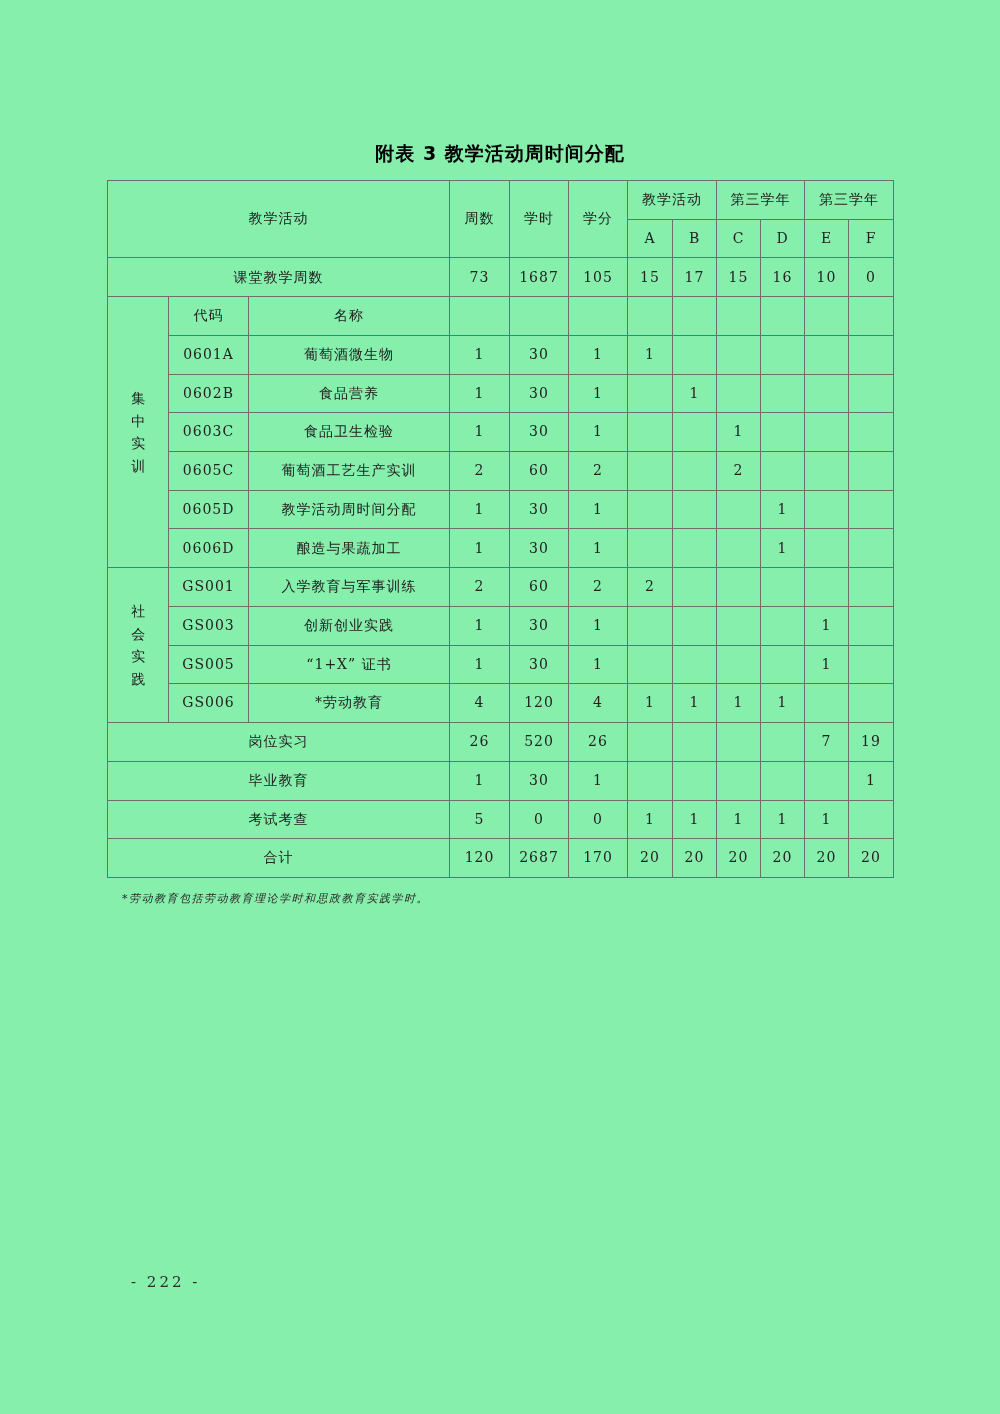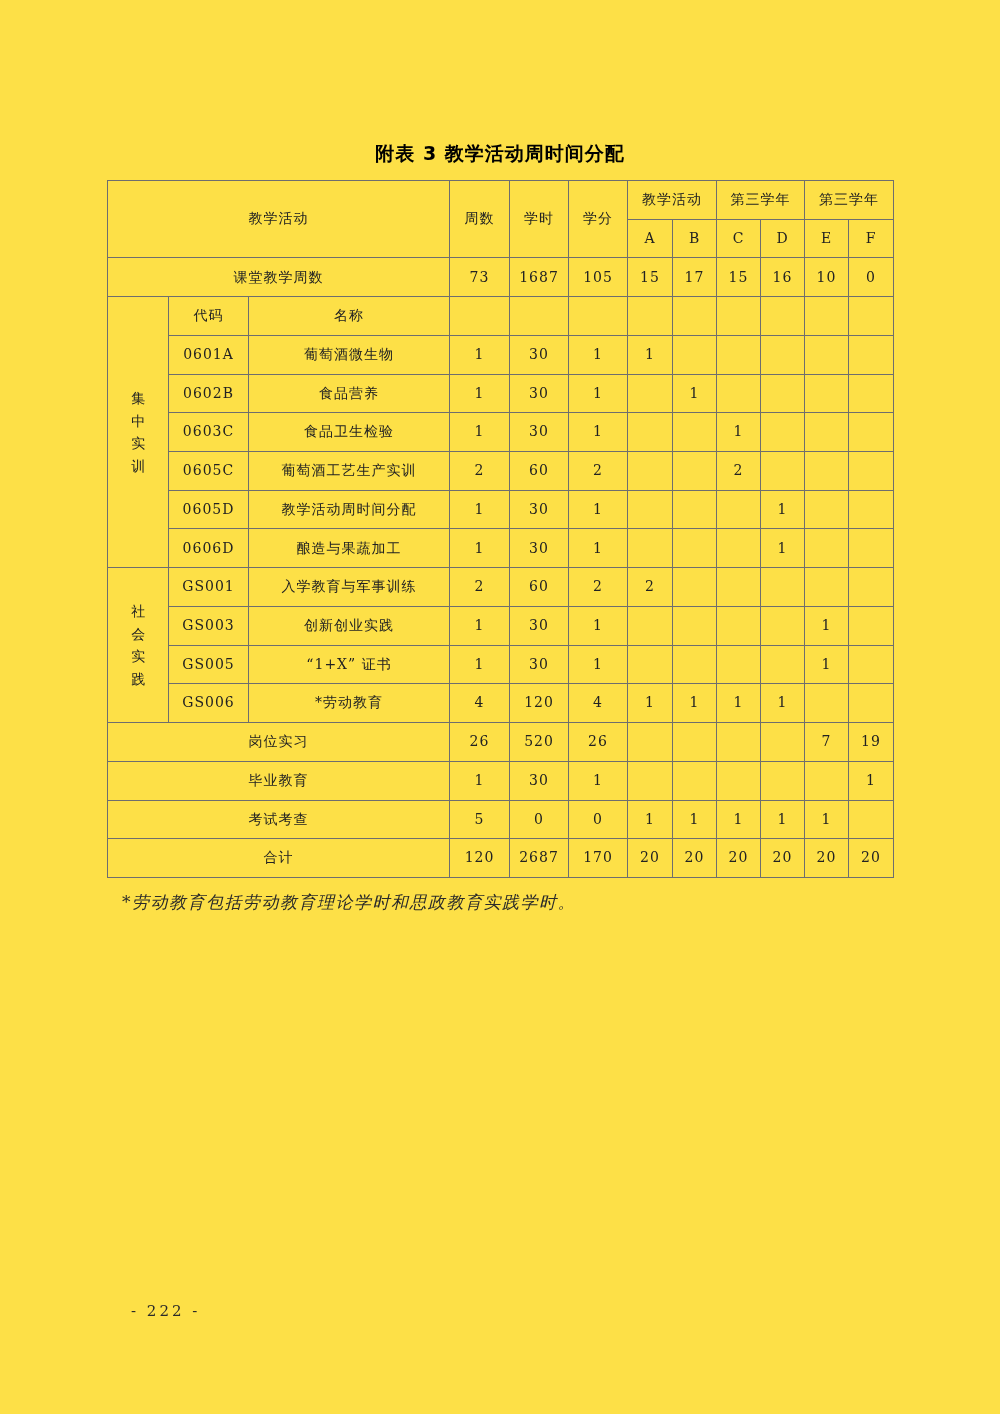--- a/index.html
+++ b/index.html
@@ -4,21 +4,21 @@
 <style>
   html, body {
     margin: 0;
     padding: 0;
     background: #ffffff;
   }
   .page {
     position: relative;
     width: 1000px;
     height: 1414px;
-    background: #fde047;
+    background: #86efac;
     font-family: "DejaVu Serif", serif;
     color: #1f1f1f;
     overflow: hidden;
   }
   .doc-title {
     position: absolute;
     top: 141px;
     left: 0;
     width: 100%;
     text-align: center;
@@ -56,28 +56,28 @@
     word-break: break-all;
     letter-spacing: 0;
     line-height: 1.6;
     text-align: right;
   }
   .footnote {
     position: absolute;
     left: 122px;
     top: 891px;
     font-style: italic;
-    font-size: 17px;
+    font-size: 11px;
     letter-spacing: 1.5px;
     color: #2a2a2a;
   }
   .page-number {
     position: absolute;
     left: 131px;
-    top: 1302px;
+    top: 1273px;
     font-size: 15px;
     letter-spacing: 3px;
     color: #2a2a2a;
   }
 </style>
 </head>
 <body>
 
 <div class="page">
 

